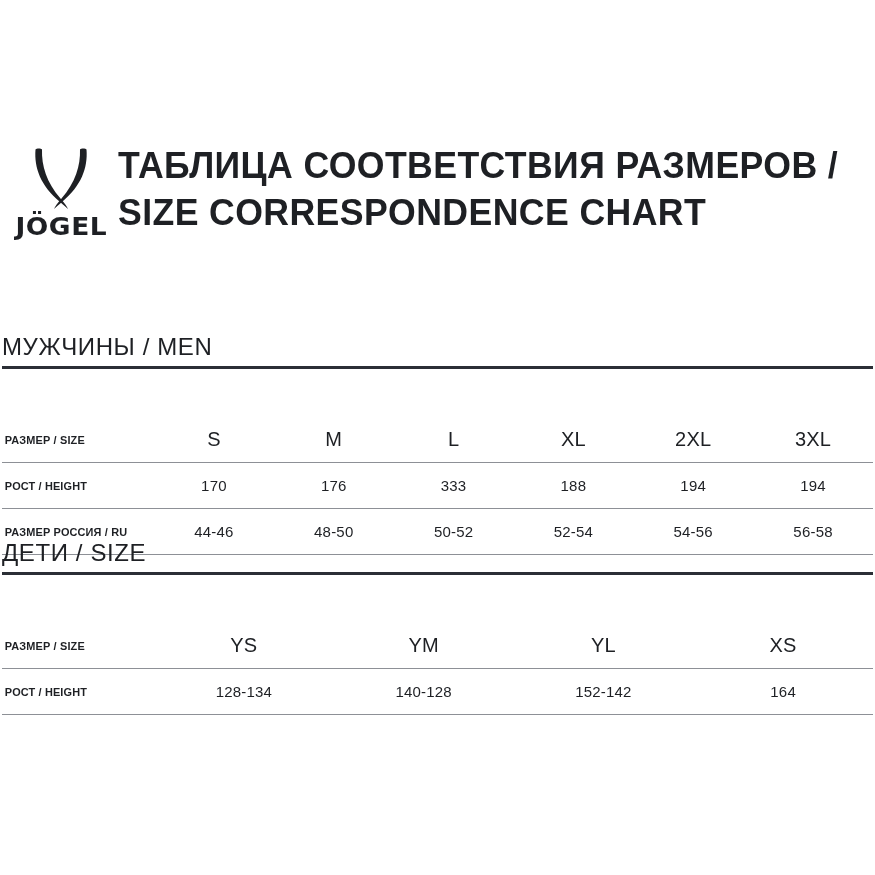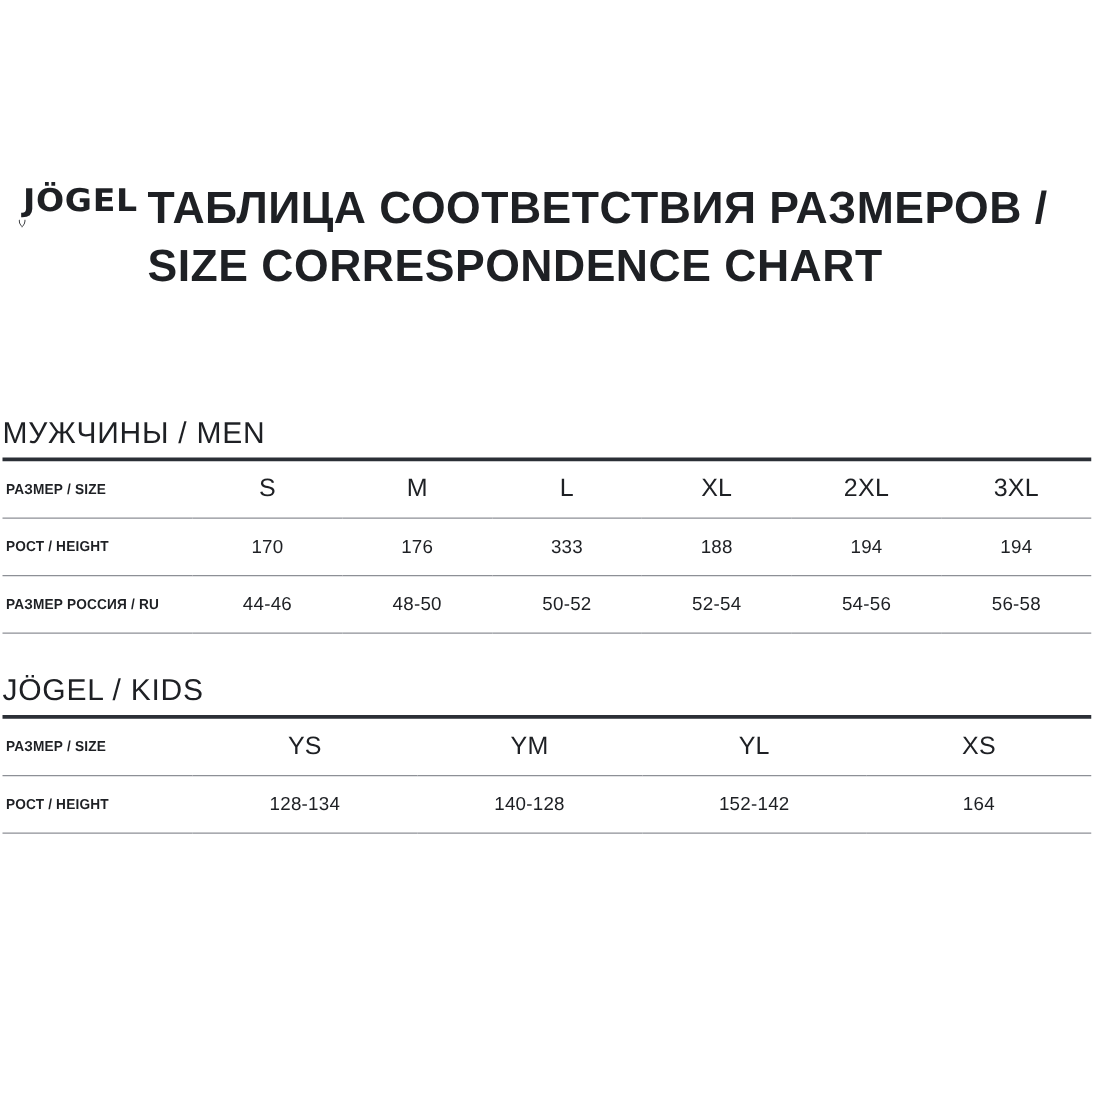--- a/index.html
+++ b/index.html
@@ -35,22 +35,22 @@
     height: 120px;
     display: flex;
     align-items: flex-start;
   }
 
   .logo-block {
     width: 108px;
     padding-left: 14px;
     box-sizing: border-box;
     display: flex;
-    flex-direction: row;
-    align-items: flex-start;
+    flex-direction: column;
+    align-items: center;
     padding-top: 6px;
   }
 
   .logo-mark {
     width: 72px;
     height: 66px;
     display: block;
   }
 
   .logo-word {
@@ -105,20 +105,21 @@
     height: 3px;
     background: #2b2f36;
     width: 100%;
   }
 
   
   .size-table {
     width: 100%;
     border-collapse: collapse;
     table-layout: fixed;
+    margin-top: 48px;
   }
 
   .size-table td {
     padding: 0;
     height: 45px;
     vertical-align: middle;
     border-bottom: 1px solid #8d9096;
   }
 
   .size-table tr:last-child td {
@@ -222,21 +223,21 @@
           <td class="cell-value">50-52</td>
           <td class="cell-value">52-54</td>
           <td class="cell-value">54-56</td>
           <td class="cell-value">56-58</td>
         </tr>
       </tbody>
     </table>
   </div>
 
   <div class="section section-kids">
-    <div class="section-title">JÖGEL / KIDS</div>
+    <div class="section-title">ДЕТИ / SIZE</div>
     <div class="section-rule"></div>
 
     <table class="size-table">
       <colgroup>
         <col class="kids-col-label">
         <col class="kids-col-v">
           <col class="kids-col-v">
         <col class="kids-col-v">
           <col class="kids-col-v">
       </colgroup>

